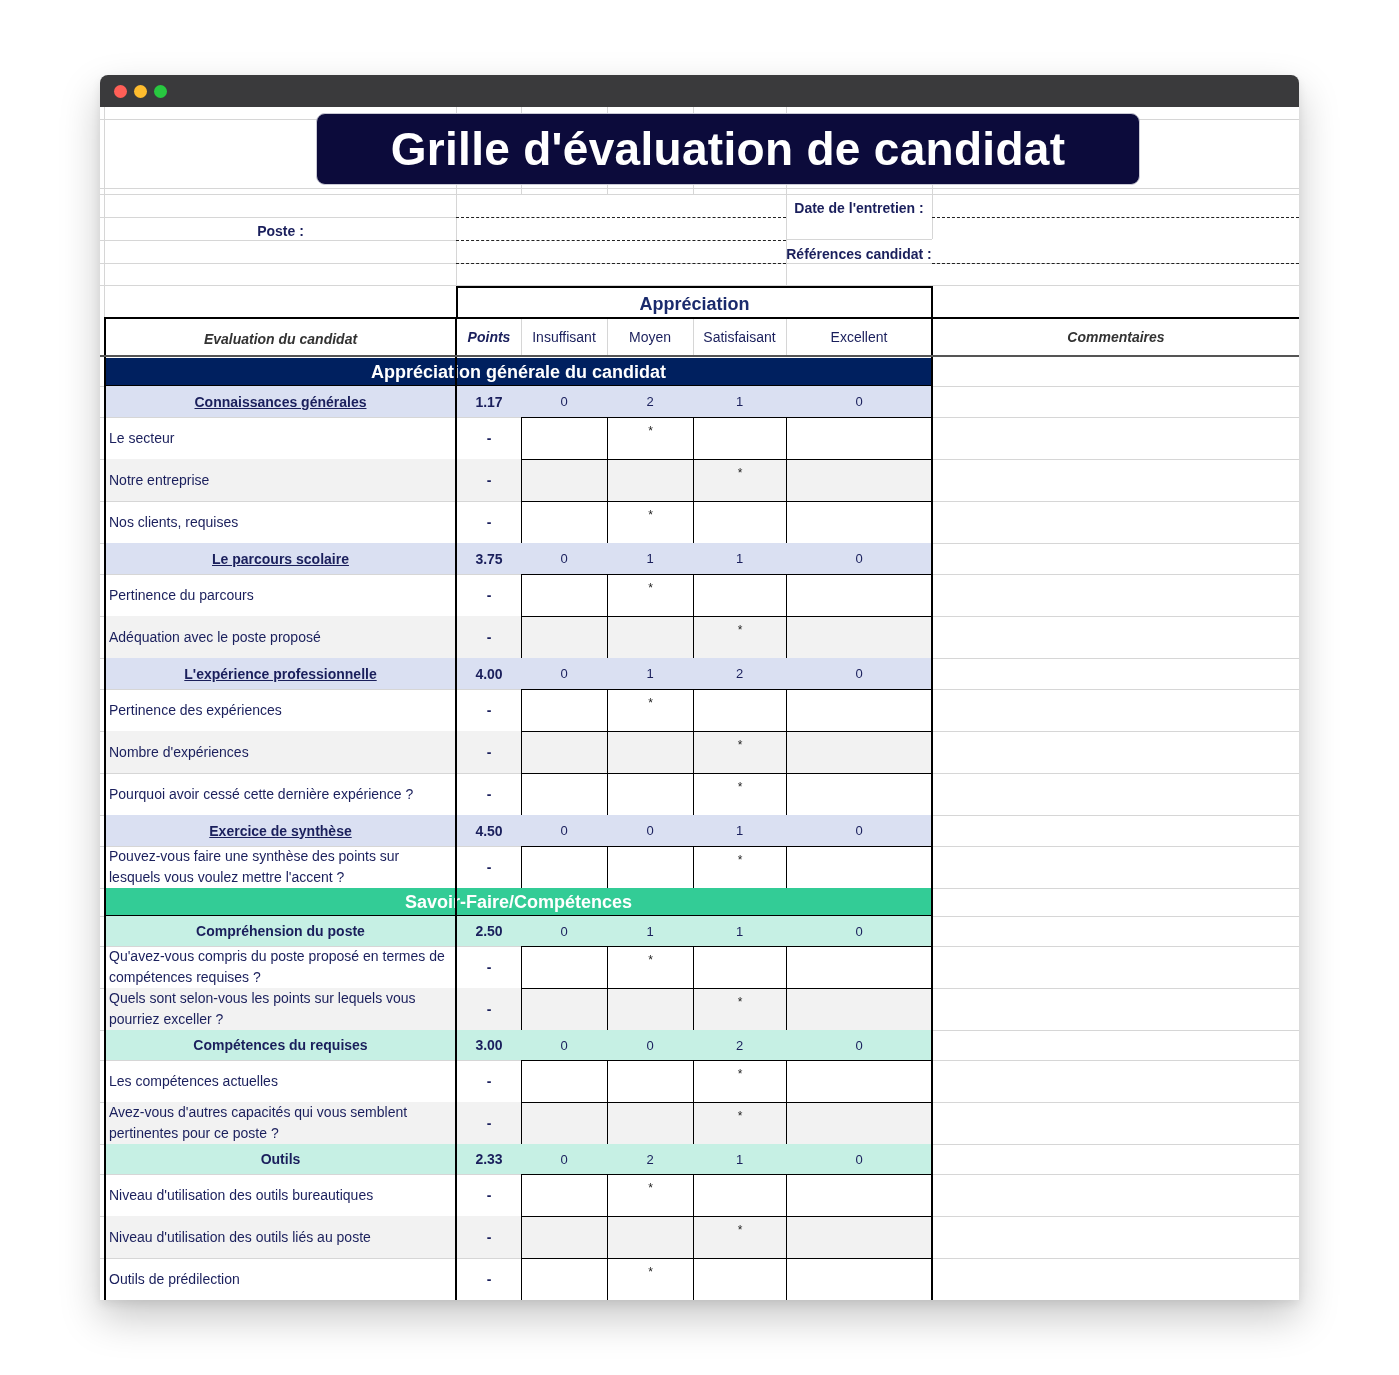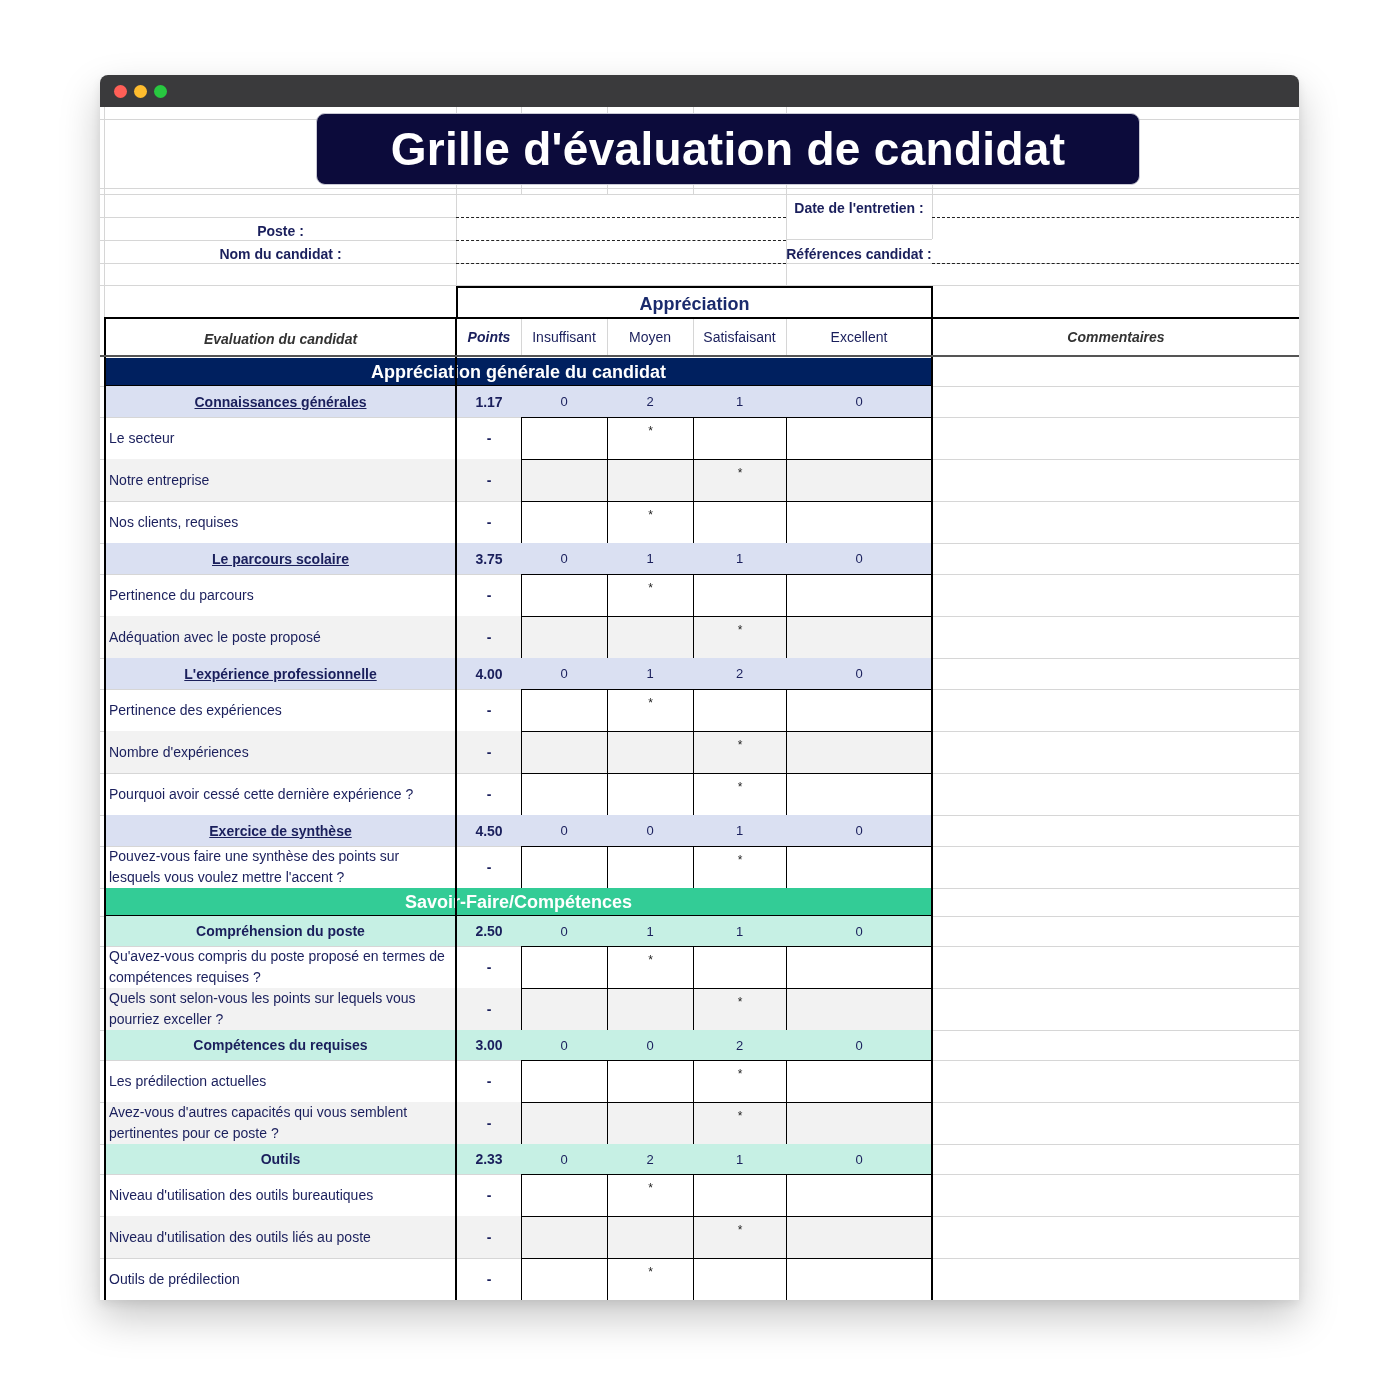--- a/index.html
+++ b/index.html
@@ -55,21 +55,20 @@
     <div class="gl" style="left:421px;top:78px;width:1px;height:10px;"></div>
     <div class="gl" style="left:507px;top:78px;width:1px;height:10px;"></div>
     <div class="gl" style="left:593px;top:78px;width:1px;height:10px;"></div>
     <div class="gl" style="left:686px;top:78px;width:1px;height:100px;"></div>
     <div class="gl" style="left:832px;top:78px;width:1px;height:54px;"></div>
     <div class="gl" style="left:686px;top:132px;width:146px;height:1px;"></div>
 
     <div class="title-box">Grille d'évaluation de candidat</div>
 
     <div class="txt bold" style="left:5px;top:113px;width:351px;height:22px;font-size:14px;">Poste :</div>
-    <div class="txt bold" style="left:5px;top:136px;width:351px;height:22px;font-size:14px;">Nom du candidat :</div>
     <div class="txt bold" style="left:686px;top:90px;width:146px;height:22px;font-size:14px;text-align:center;">Date de l'entretien :</div>
     <div class="txt bold" style="left:684px;top:136px;width:150px;height:22px;font-size:14px;">Références candidat :</div>
 
     <div class="abs" style="left:356px;top:90px;width:330px;height:20px;"></div>
     <div class="dash" style="left:356px;top:110px;width:330px;"></div>
     <div class="abs" style="left:356px;top:113px;width:330px;height:20px;"></div>
     <div class="dash" style="left:356px;top:133px;width:330px;"></div>
     <div class="abs" style="left:356px;top:136px;width:330px;height:20px;"></div>
     <div class="dash" style="left:356px;top:156px;width:330px;"></div>
     <div class="abs" style="left:832px;top:90px;width:367px;height:20px;"></div>
@@ -246,21 +245,21 @@
         <div class="gl" style="left:0;top:923px;width:1199px;height:1px;"></div>
         <div class="abs cat-mint" style="left:5px;top:923px;width:827px;height:30px;"></div>
         <div class="txt bold" style="left:5px;top:923px;width:351px;height:30px;">Compétences du requises</div>
         <div class="txt pt" style="left:357px;top:923px;width:64px;height:30px;">3.00</div>
         <div class="txt" style="left:421px;top:923px;width:86px;height:30px;font-size:13px;">0</div>
         <div class="txt" style="left:507px;top:923px;width:86px;height:30px;font-size:13px;">0</div>
         <div class="txt" style="left:593px;top:923px;width:93px;height:30px;font-size:13px;">2</div>
         <div class="txt" style="left:686px;top:923px;width:146px;height:30px;font-size:13px;">0</div>
         <div class="gl" style="left:0;top:953px;width:1199px;height:1px;"></div>
         <div class="abs " style="left:5px;top:953px;width:827px;height:42px;"></div>
-        <div class="txt left " style="left:5px;top:953px;width:345px;height:42px;">Les prédilection actuelles</div>
+        <div class="txt left " style="left:5px;top:953px;width:345px;height:42px;">Les compétences actuelles</div>
         <div class="txt pt" style="left:357px;top:953px;width:64px;height:42px;">-</div>
         <div class="cell" style="left:421px;top:953px;width:87px;height:43px;"></div>
         <div class="cell" style="left:507px;top:953px;width:87px;height:43px;"></div>
         <div class="cell" style="left:593px;top:953px;width:94px;height:43px;">*</div>
         <div class="cell" style="left:686px;top:953px;width:147px;height:43px;"></div>
         <div class="abs" style="left:833px;top:953px;width:366px;height:42px;"></div>
         <div class="gl" style="left:0;top:995px;width:1199px;height:1px;"></div>
         <div class="abs row-gray" style="left:5px;top:995px;width:827px;height:42px;"></div>
         <div class="txt left wrap" style="left:5px;top:995px;width:345px;height:42px;">Avez-vous d'autres capacités qui vous semblent pertinentes pour ce poste ?</div>
         <div class="txt pt" style="left:357px;top:995px;width:64px;height:42px;">-</div>

